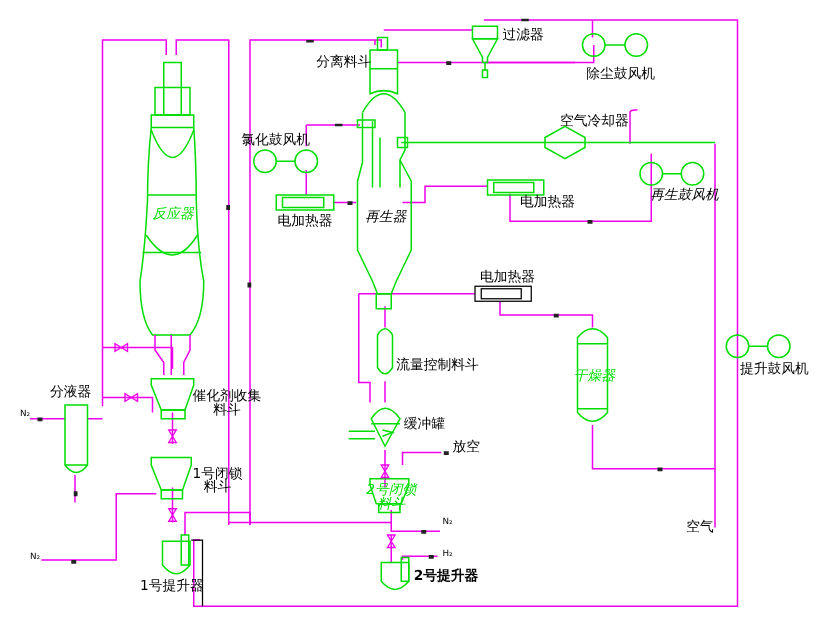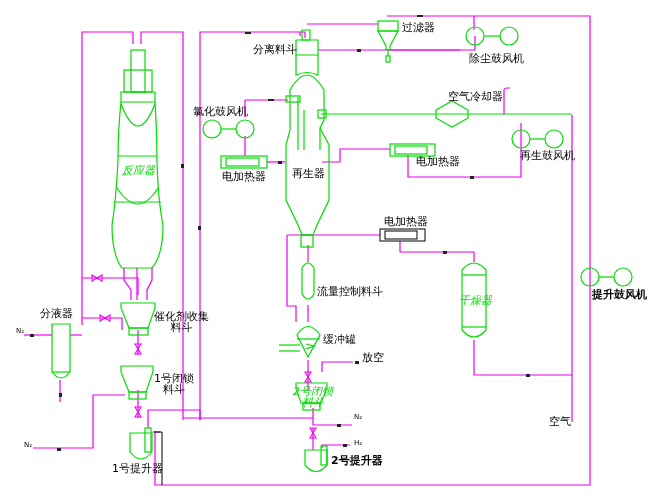--- a/index.html
+++ b/index.html
@@ -231,41 +231,41 @@
   </g>
 </svg>
 
 <div class="lbl" style="left:253px;top:44px;">分离料斗</div>
 <div class="lbl" style="left:402px;top:22px;">过滤器</div>
 <div class="lbl" style="left:469px;top:53px;">除尘鼓风机</div>
 <div class="lbl" style="left:193px;top:106px;">氯化鼓风机</div>
 <div class="lbl" style="left:428px;top:91px;margin-left:20px;">空气冷却器</div>
 <div class="lbl green" style="left:122px;top:165px;">反应器</div>
 <div class="lbl" style="left:222px;top:171px;">电加热器</div>
-<div class="lbl" style="left:292px;top:168px;">再生器</div>
+<div class="lbl" style="left:292px;top:168px;font-style:italic;">再生器</div>
 <div class="lbl" style="left:416px;top:156px;">电加热器</div>
-<div class="lbl" style="left:520px;top:150px;">再生鼓风机</div>
+<div class="lbl" style="left:520px;top:150px;font-style:italic;">再生鼓风机</div>
 <div class="lbl" style="left:384px;top:216px;">电加热器</div>
 <div class="lbl green" style="left:459px;top:295px;">干燥器</div>
 <div class="lbl" style="left:317px;top:286px;">流量控制料斗</div>
 <div class="lbl" style="left:323px;top:333px;font-family:Liberation Serif, serif;">缓冲罐</div>
 <div class="lbl" style="left:362px;top:352px;">放空</div>
 <div class="lbl green two" style="left:293px;top:386px;">
   <div>2号闭锁</div>
   <div>料斗</div>
 </div>
 <div class="lbl" style="left:40px;top:308px;">分液器</div>
 <div class="lbl two" style="left:154px;top:311px;">
   <div>催化剂收集</div>
   <div>料斗</div>
 </div>
 <div class="lbl two" style="left:154px;top:373px;">
   <div>1号闭锁</div>
   <div>料斗</div>
 </div>
 <div class="lbl" style="left:112px;top:463px;">1号提升器</div>
 <div class="lbl" style="left:331px;top:455px;font-weight:bold;">2号提升器</div>
-<div class="lbl" style="left:592px;top:289px;font-weight:bold;">提升鼓风机</div>
+<div class="lbl" style="left:592px;top:289px;">提升鼓风机</div>
 <div class="lbl" style="left:549px;top:416px;">空气</div>
 <div class="lbl small" style="left:16px;top:325px;">N₂</div>
 <div class="lbl small" style="left:24px;top:439px;">N₂</div>
 <div class="lbl small" style="left:354px;top:411px;">N₂</div>
 <div class="lbl small" style="left:354px;top:437px;">H₂</div>
 
 </body></html>

